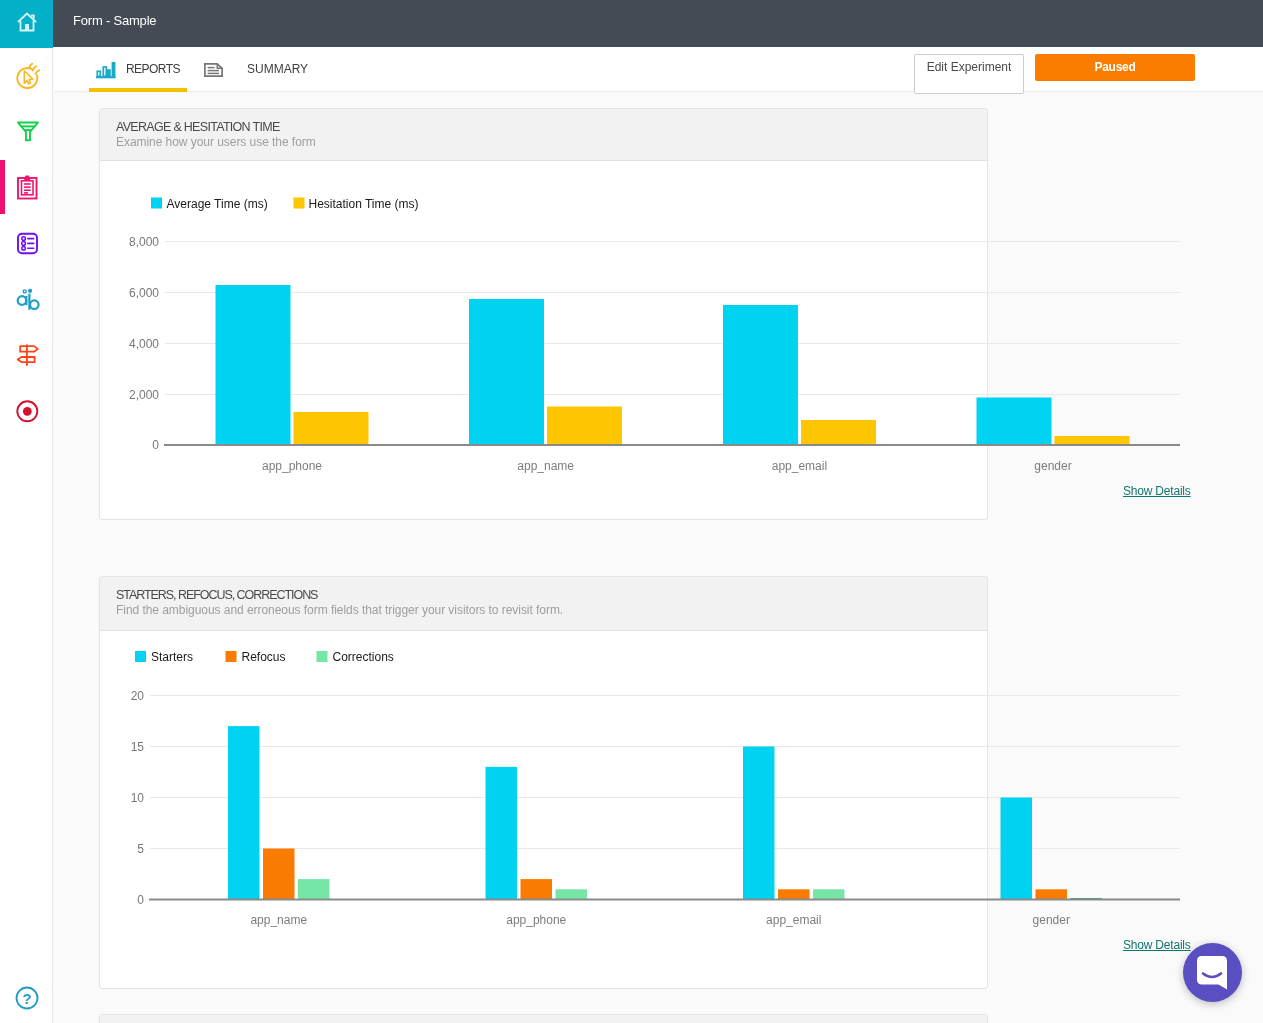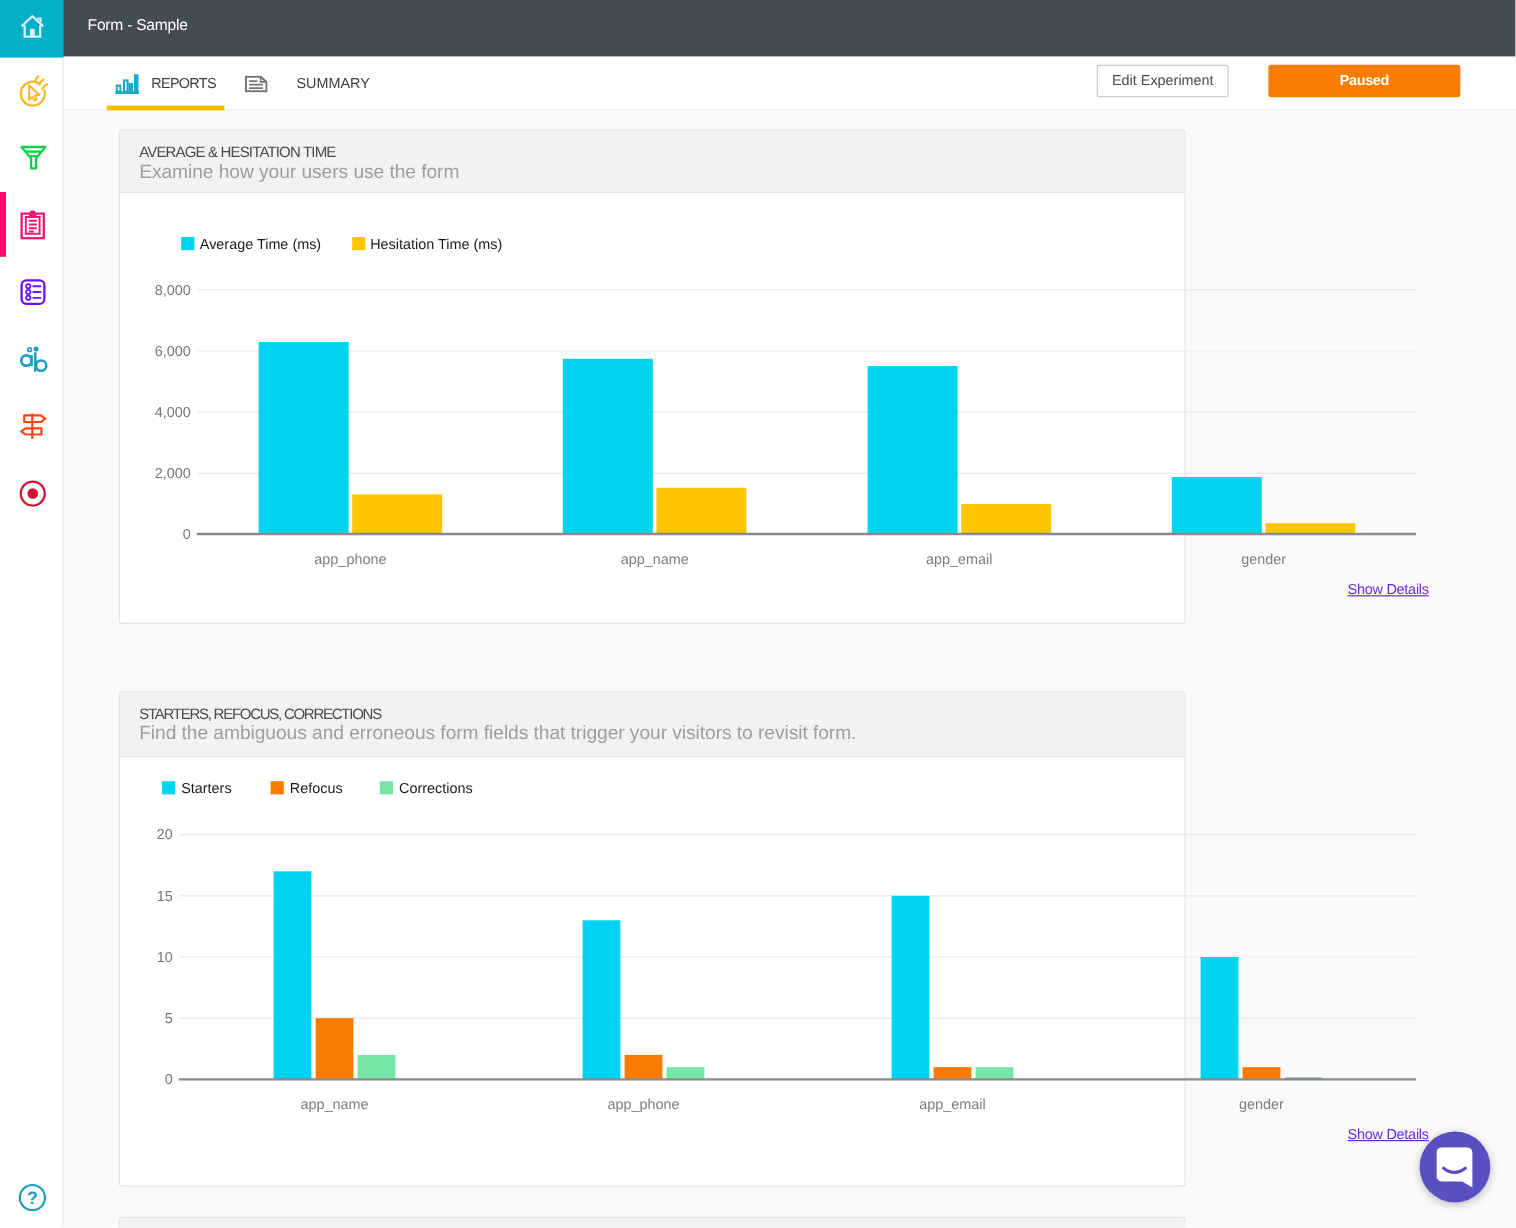--- a/index.html
+++ b/index.html
@@ -12,30 +12,30 @@
   #title { left:73px; top:0; height:47px; line-height:42px; color:#fff; font-size:13px; font-weight:normal; z-index:6; letter-spacing:-0.2px; }
   
   #sidebar { left:0; top:48px; width:53px; height:975px; background:#fff; border-right:1px solid #e8e8e8; z-index:5; }
   #activebar { left:0; top:160px; width:5px; height:54px; background:#ef0f6e; z-index:6; }
   .sideicon { position:absolute; left:13px; width:28px; height:28px; z-index:6; }
   
   #tabband { left:54px; top:47px; width:1209px; height:45px; background:#fff; border-bottom:1px solid #ececec; z-index:2; }
   #tabline { left:89px; top:88px; width:98px; height:4px; background:#f3c000; z-index:3; }
   .tabtext { position:absolute; top:62px; font-size:12px; color:#3d3d3d; z-index:3; }
   
-  #editbtn { left:914px; top:54px; width:110px; height:27px; background:#fff; border:1px solid #ccc; border-radius:2px; z-index:3;
+  #editbtn { left:914px; top:54px; width:110px; height:40px; background:#fff; border:1px solid #ccc; border-radius:2px; z-index:3;
      font-size:12px; color:#4a4a4a; text-align:center; line-height:25px; }
   #pausedbtn { left:1035px; top:54px; width:160px; height:27px; background:#fa7d00; border-radius:2px; z-index:3;
-     font-size:12px; color:#fff; font-weight:bold; text-align:center; line-height:27px; letter-spacing:-0.3px;margin-left:22px; }
+     font-size:12px; color:#fff; font-weight:bold; text-align:center; line-height:27px; letter-spacing:-0.3px; }
   
   .card { position:absolute; left:99px; width:889px; background:#fff; border:1px solid #e4e4e4; border-radius:3px; z-index:1; }
   .cardhead { position:absolute; left:0; top:0; width:100%; background:#f2f2f2; border-bottom:1px solid #e0e0e0; border-radius:3px 3px 0 0; }
   .cardtitle { position:absolute; left:16px; top:11px; font-size:12.5px; color:#4a4a4a; letter-spacing:-0.7px; }
-  .cardsub { position:absolute; left:16px; top:26px; font-size:16px; color:#9e9e9e; letter-spacing:-0.05px; }
-  .showdetails { position:absolute; font-size:12px; color:#6d28d9; text-decoration:underline; z-index:3; letter-spacing:-0.2px; }
+  .cardsub { position:absolute; left:16px; top:26px; font-size:12px; color:#9e9e9e; letter-spacing:-0.05px; }
+  .showdetails { position:absolute; font-size:12px; color:#0f766e; text-decoration:underline; z-index:3; letter-spacing:-0.2px; }
   
   #intercom { left:1183px; top:943px; width:59px; height:59px; border-radius:50%; background:#594fc1; z-index:8;
     box-shadow:0 2px 8px rgba(0,0,0,0.25); }
   svg { display:block; }
   #chartsvg { position:absolute; left:0; top:0; z-index:2; pointer-events:none; }
 </style>
 </head>
 <body>
 
   <div class="card" style="top:108px; height:412px;">

